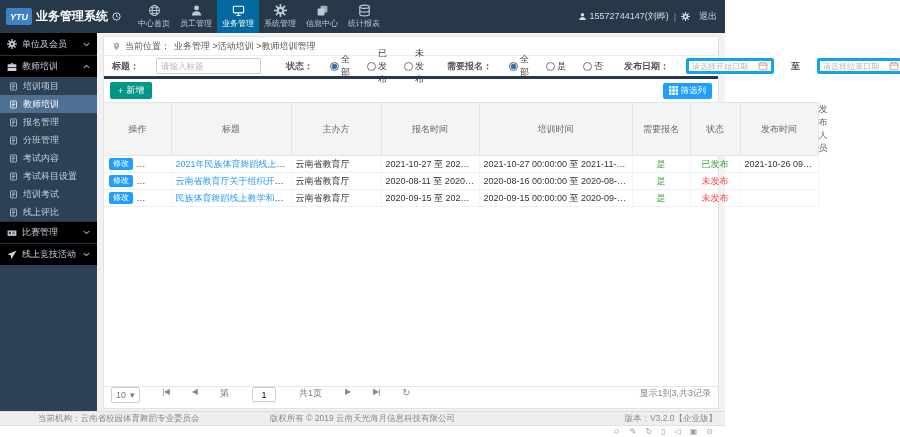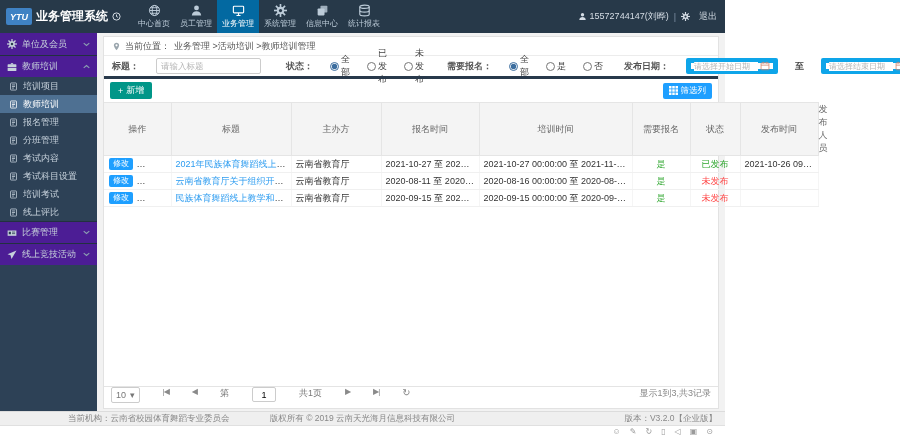--- a/index.html
+++ b/index.html
@@ -23,21 +23,21 @@
                   color:#d5dde5; font-size:9px;justify-content:space-between; }
   .header-right .sep { color:#7f93a5; margin:0 2px; }
   .hr-link { display:flex; align-items:center; gap:9px; cursor:pointer; color:#d5dde5;font-family:Liberation Mono, monospace; }
 
   
   .body-wrap { flex:1; display:flex; min-height:0; }
 
   
   .sidebar { width:97px; flex:0 0 97px; background:#2d4156; color:#c6d1db; }
   .sb-group { height:22px; display:flex; align-items:center; gap:5px; padding:0 7px;
-              background:#4c1d95; border-top:1px solid #223140; cursor:pointer; }
+              background:#000000; border-top:1px solid #223140; cursor:pointer; }
   .sb-group:first-child { border-top:none; }
   .sb-label { flex:1; font-size:9px; white-space:nowrap; overflow:hidden; }
   .sb-chev { color:#8ba0b2; display:flex; }
   .sb-item { height:18px; display:flex; align-items:center; gap:5px; padding:0 7px 0 9px;
              font-size:9px; cursor:pointer; white-space:nowrap; }
   .sb-item.active { background:#4e7092; color:#fff; }
   .sb-ico { display:flex; align-items:center; }
 
   
   .main { flex:1; min-width:0; background:#f2f2f2; padding:3px 6px 2px 6px; display:flex; }
@@ -47,21 +47,21 @@
                 border-bottom:1px solid #ececec; color:#555; }
   .breadcrumb .pin { color:#9aa5ad; display:flex; }
 
   .filterbar { height:20px; display:flex; align-items:center; gap:17px; padding:0 8px; color:#555; }
   .f-label { font-weight:bold; white-space:nowrap; }
   .f-input { width:105px; height:16px; border:1px solid #ccc; border-radius:2px; padding:0 4px;
              font-size:8.5px; font-family:inherit; color:#333; }
   .f-input::placeholder { color:#b5b5b5; }
   .radio-lb { display:flex; align-items:center; gap:2px; cursor:pointer; font-weight:normal; color:#444; }
   .radio-lb input { width:9px; height:9px; margin:0; accent-color:#3c6e9f; }
-  .date-box { display:flex; align-items:center; gap:2px; border:5px solid #0ea5e9; border-radius:2px;
+  .date-box { display:flex; align-items:center; gap:2px; border:3px solid #0ea5e9; border-radius:2px;
               height:16px; padding:0 3px; background:#fff; }
   .date-box input { border:none; outline:none; width:64px; font-size:8px; font-family:inherit; }
   .date-box input::placeholder { color:#b5b5b5; }
   .zhi { color:#444; font-weight:bold; }
   .btn-search { display:flex; align-items:center; gap:3px; background:#1e9fff; color:#fff; border:none;
                 border-radius:2px; height:17px; padding:0 7px; font-size:9px; cursor:pointer; font-family:inherit; }
 
   .dark-divider { height:3px; background:#28394b; flex:0 0 3px; }
 
   .toolbar { display:flex; align-items:center; padding:3px 6px; }
@@ -93,21 +93,21 @@
   .pg-select { display:flex; align-items:center; gap:4px; border:1px solid #ccc; border-radius:2px;
                height:16px; padding:0 4px; cursor:pointer; background:#fff; }
   .pg-btn { cursor:pointer; color:#8a8a8a; font-size:8px; letter-spacing:-1px; }
   .pg-input { width:24px; height:15px; border:1px solid #ccc; border-radius:2px; text-align:center;
               font-size:9px; font-family:inherit; }
   .pg-summary { margin-left:auto; color:#888; }
 
   
   .footer { height:14px; flex:0 0 14px; background:#efefef; border-top:1px solid #dcdcdc;
             display:flex; align-items:center; padding:0 8px; color:#888; font-size:8.5px; }
-  .ft-left { flex:1; text-align:right; white-space:nowrap; }
+  .ft-left { flex:1; text-align:center; white-space:nowrap; }
   .ft-center { flex:1.2; text-align:center; white-space:nowrap; }
   .ft-right { flex:1; text-align:right; white-space:nowrap; }
 
   .bottom-strip { height:12px; flex:0 0 12px; background:#fff; border-top:1px solid #e0e0e0;
                   display:flex; align-items:center; justify-content:flex-end; gap:9px; padding-right:12px;
                   color:#9a9a9a; font-size:8px; line-height:1; }
   .bottom-strip span { cursor:pointer; }
 
   svg { display:block; }
 </style>

